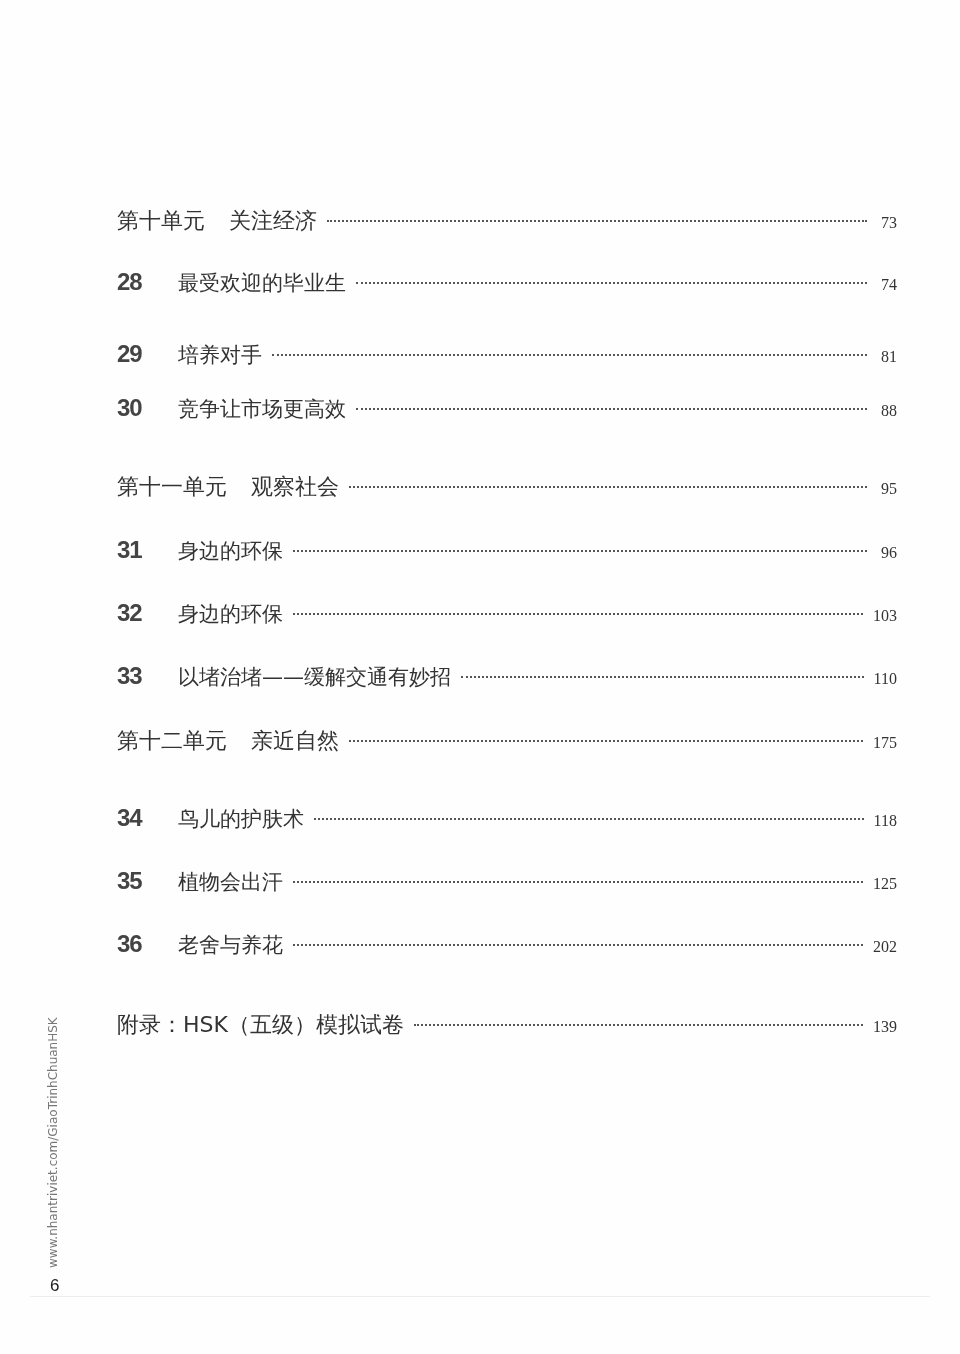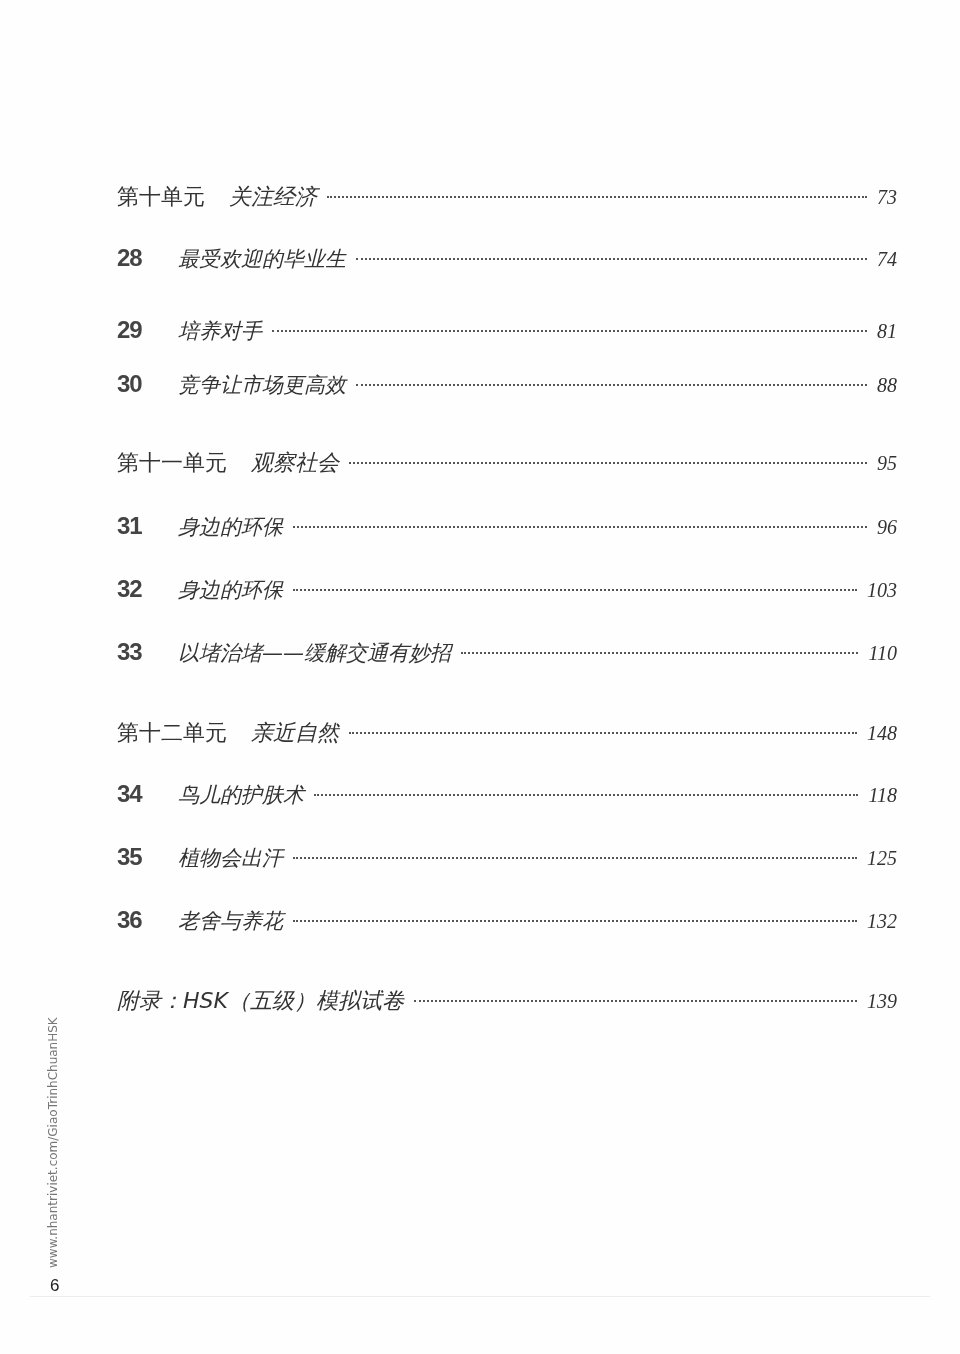--- a/index.html
+++ b/index.html
@@ -3,35 +3,35 @@
 <meta charset="utf-8">
 <style>
   html, body { margin: 0; padding: 0; }
   body {
     width: 960px; height: 1354px; background: #fefefe; position: relative; overflow: hidden;
     font-family: "DejaVu Sans", sans-serif; color: #2a2a2a;
   }
   .toc { position: absolute; left: 0; top: 0; width: 960px; }
   .row {
     position: absolute; left: 117px; width: 780px; height: 40px;
-    display: flex; align-items: baseline;
+    display: flex; align-items: baseline; margin-top: 24px;
   }
   .num {
     font-family: "Liberation Sans", sans-serif; font-weight: bold; font-size: 24px;
     color: #444; width: 61px; letter-spacing: -1px;
   }
   .unit-label { font-size: 22px; color: #333; margin-right: 24px; }
-  .title { font-size: 21px; color: #333; white-space: nowrap; font-style: italic; }
+  .title { font-size: 21px; color: #333; white-space: nowrap; }
   .unit .title { font-size: 22px; }
   .leader {
     flex: 1; margin: 0 10px; border-bottom: 2px dotted #555; height: 0;
     transform: translateY(-6px);
   }
   .page {
-    font-family: "Liberation Serif", serif; font-style: italic; font-size: 20px;
+    font-family: "Liberation Serif", serif; font-size: 16px;
     color: #333; min-width: 20px; text-align: right;
   }
   .side-url {
     position: absolute; left: 46px; top: 1268px; transform-origin: left top;
     transform: rotate(-90deg); font-family: "DejaVu Sans", sans-serif;
     font-size: 12px; color: #777; white-space: nowrap;
   }
   .folio {
     position: absolute; left: 50px; top: 1276px; font-family: "Liberation Sans", sans-serif;
     font-size: 17px; color: #222;
@@ -88,43 +88,43 @@
     <span class="leader"></span>
     <span class="page">103</span>
   </div>
   <div class="row" style="top:638px">
     <span class="num">33</span>
     <span class="title">以堵治堵——缓解交通有妙招</span>
     <span class="leader"></span>
     <span class="page">110</span>
   </div>
 
-  <div class="row unit" style="top:718px">
+  <div class="row unit" style="top:702px">
     <span class="unit-label">第十二单元</span>
     <span class="title">亲近自然</span>
     <span class="leader"></span>
-    <span class="page">148</span>
+    <span class="page">175</span>
   </div>
   <div class="row" style="top:780px">
     <span class="num">34</span>
     <span class="title">鸟儿的护肤术</span>
     <span class="leader"></span>
     <span class="page">118</span>
   </div>
   <div class="row" style="top:843px">
     <span class="num">35</span>
     <span class="title">植物会出汗</span>
     <span class="leader"></span>
     <span class="page">125</span>
   </div>
   <div class="row" style="top:906px">
     <span class="num">36</span>
     <span class="title">老舍与养花</span>
     <span class="leader"></span>
-    <span class="page">132</span>
+    <span class="page">202</span>
   </div>
 
   <div class="row unit" style="top:986px">
     <span class="title">附录：HSK（五级）模拟试卷</span>
     <span class="leader"></span>
     <span class="page">139</span>
   </div>
 </div>
 
 <div class="side-url">www.nhantriviet.com/GiaoTrinhChuanHSK</div>

